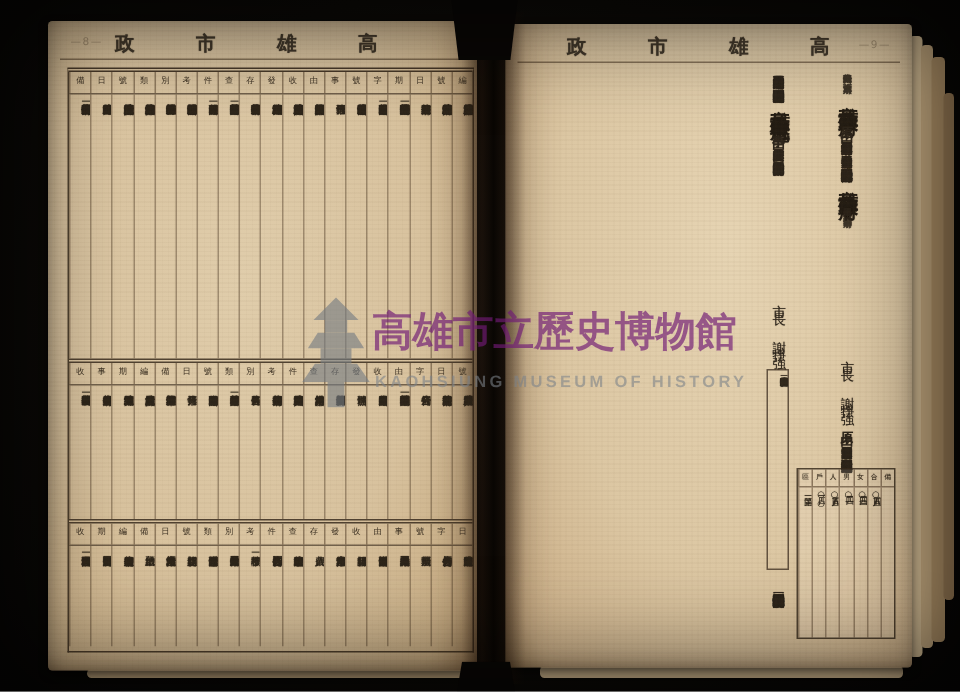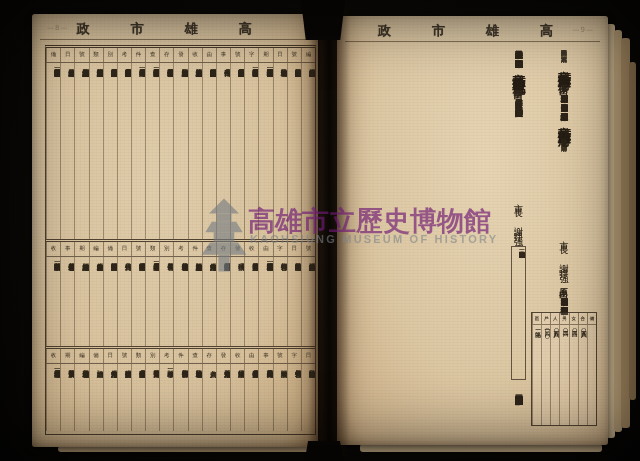--- a/index.html
+++ b/index.html
@@ -98,21 +98,21 @@
   .strip{
     display:inline-block;width:13px;height:132px;border:1px solid rgba(45,32,20,.7);margin:2px 2px;
     writing-mode:vertical-rl;text-orientation:upright;font-size:5.8px;line-height:1.1;overflow:hidden;color:#32291d;
   }
 
   
   #watermark{position:absolute;left:192px;top:193px;width:300px;height:84px;z-index:6;pointer-events:none;}
   #wm-logo{position:absolute;left:2px;top:2px;width:60px;height:78px;opacity:.62;}
   #wm-cjk{position:absolute;left:56px;top:10px;font-size:27px;font-weight:700;color:#701a75;opacity:.66;
     letter-spacing:0px;white-space:nowrap;font-family:"DejaVu Sans", sans-serif;}
-  #wm-en{position:absolute;left:58px;top:40px;font-size:11px;font-weight:700;color:#7b8289;opacity:.58;
+  #wm-en{position:absolute;left:58px;top:56px;font-size:11px;font-weight:700;color:#7b8289;opacity:.58;
     letter-spacing:2.2px;white-space:nowrap;font-family:"Liberation Sans", sans-serif;}
 
   
   #vignette{position:absolute;inset:0;pointer-events:none;z-index:9;
     box-shadow:inset 0 0 60px 18px rgba(0,0,0,.55);}
 </style>
 </head>
 <body>
 
 <div>

